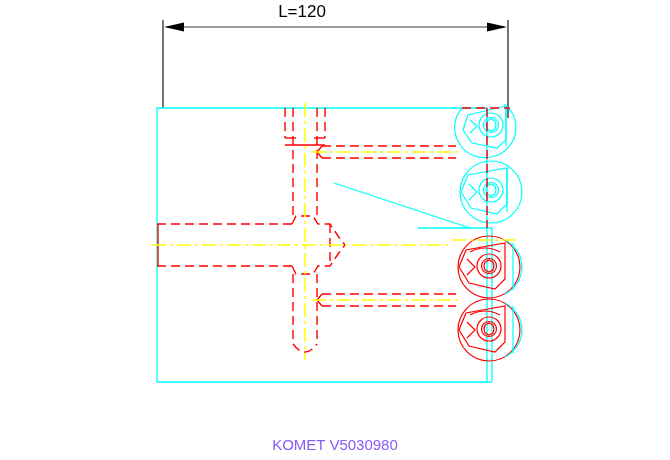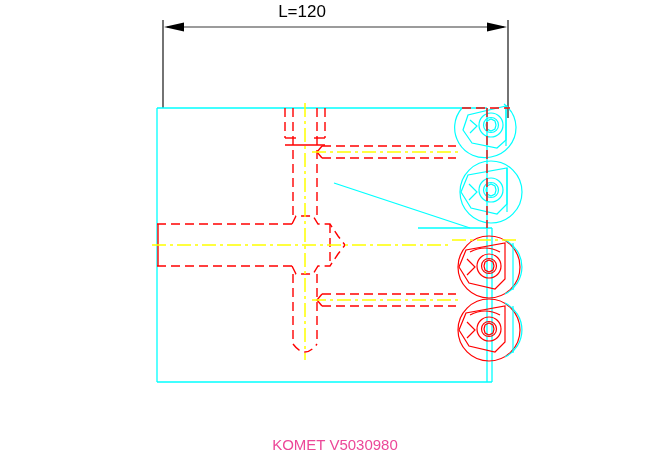--- a/index.html
+++ b/index.html
@@ -3,21 +3,21 @@
 <meta charset="utf-8">
 <style>
   html,body{margin:0;padding:0;background:#ffffff;}
   body{width:670px;height:460px;position:relative;overflow:hidden;
        font-family:"Liberation Sans", sans-serif;}
   #stage{position:absolute;left:0;top:0;width:670px;height:460px;}
   #dim-label{position:absolute;left:0;top:2px;width:670px;text-align:center;
              font-size:17px;color:#000000;letter-spacing:0px;}
   #dim-label span{position:relative;left:-33px;}
   #part-label{position:absolute;left:0;top:436px;width:670px;text-align:center;
-              font-size:15px;color:#ec4899;}
+              font-size:15px;color:#8b5cf6;}
   #part-label span{position:relative;left:-0px;}
   svg{display:block;}
 </style>
 </head>
 <body>
 
 <div id="stage">
 
   <div id="dim-label">
     <span>L=120</span>

